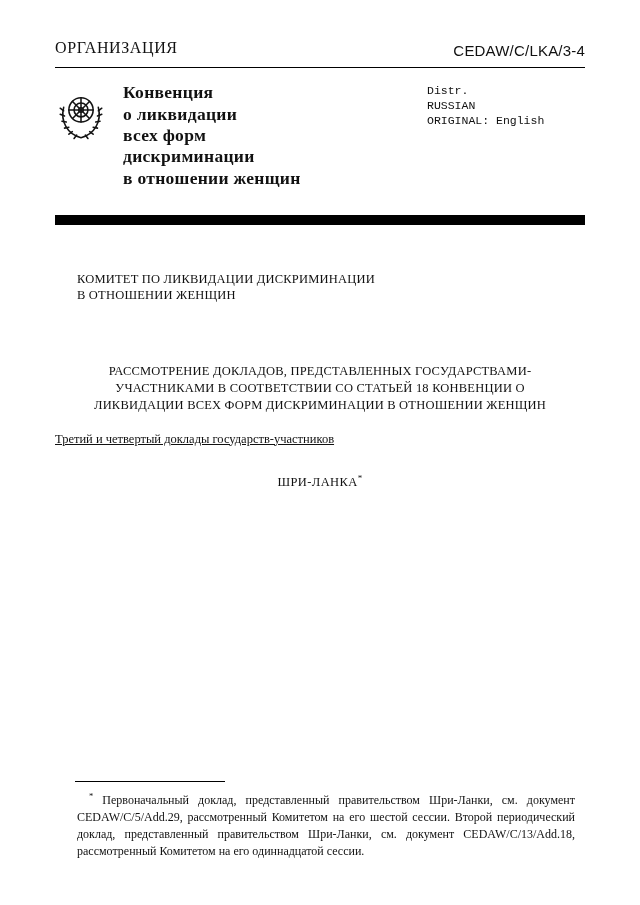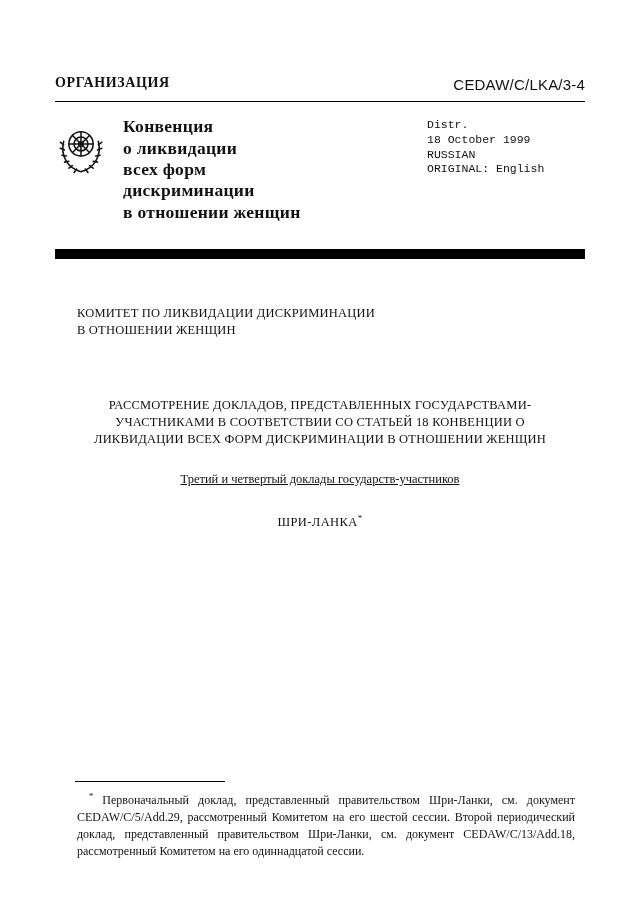--- a/index.html
+++ b/index.html
@@ -21,25 +21,24 @@
     color: #111;
   }
 
   
   .header-row {
     display: flex;
     justify-content: space-between;
     align-items: flex-end;
   }
   .org-name {
-    font-weight: bold;
-    font-size: 14px;
+    font-weight: normal;
+    font-size: 16px;
     line-height: 1.45;
     letter-spacing: 0.6px;
-    margin-top: 37px;
   }
   .doc-symbol {
     font-family: "Liberation Sans", sans-serif;
     font-weight: normal;
     font-size: 15px;
     letter-spacing: 0.2px;
   }
   .top-rule {
     border: none;
     border-top: 1.5px solid #000;
@@ -94,22 +93,21 @@
   }
   .consideration {
     margin: 59px auto 0 auto;
     width: 500px;
     text-align: center;
     font-size: 12.5px;
     line-height: 1.35;
     letter-spacing: 0.2px;
   }
   .report-subtitle {
-    margin-top: 24px;
-    text-align: center;
+    margin-top: 18px;
     font-size: 12.5px;
   }
   .report-subtitle .u {
     text-decoration: underline;
   }
   .country-line {
     margin-top: 28px;
     text-align: center;
     font-size: 12.5px;
     letter-spacing: 0.4px;
@@ -185,21 +183,20 @@
     </div>
     <div class="conv-title">
       <div>Конвенция</div>
       <div>о ликвидации</div>
       <div>всех форм</div>
       <div>дискриминации</div>
       <div>в отношении женщин</div>
     </div>
     <div class="distr-block">
       <div>Distr.</div>
-      <div>18 October 1999</div>
       <div>RUSSIAN</div>
       <div>ORIGINAL: English</div>
     </div>
   </div>
 
   <div class="black-bar"></div>
 
   <div class="committee">
     <div>КОМИТЕТ ПО ЛИКВИДАЦИИ ДИСКРИМИНАЦИИ</div>
     <div>В ОТНОШЕНИИ ЖЕНЩИН</div>

